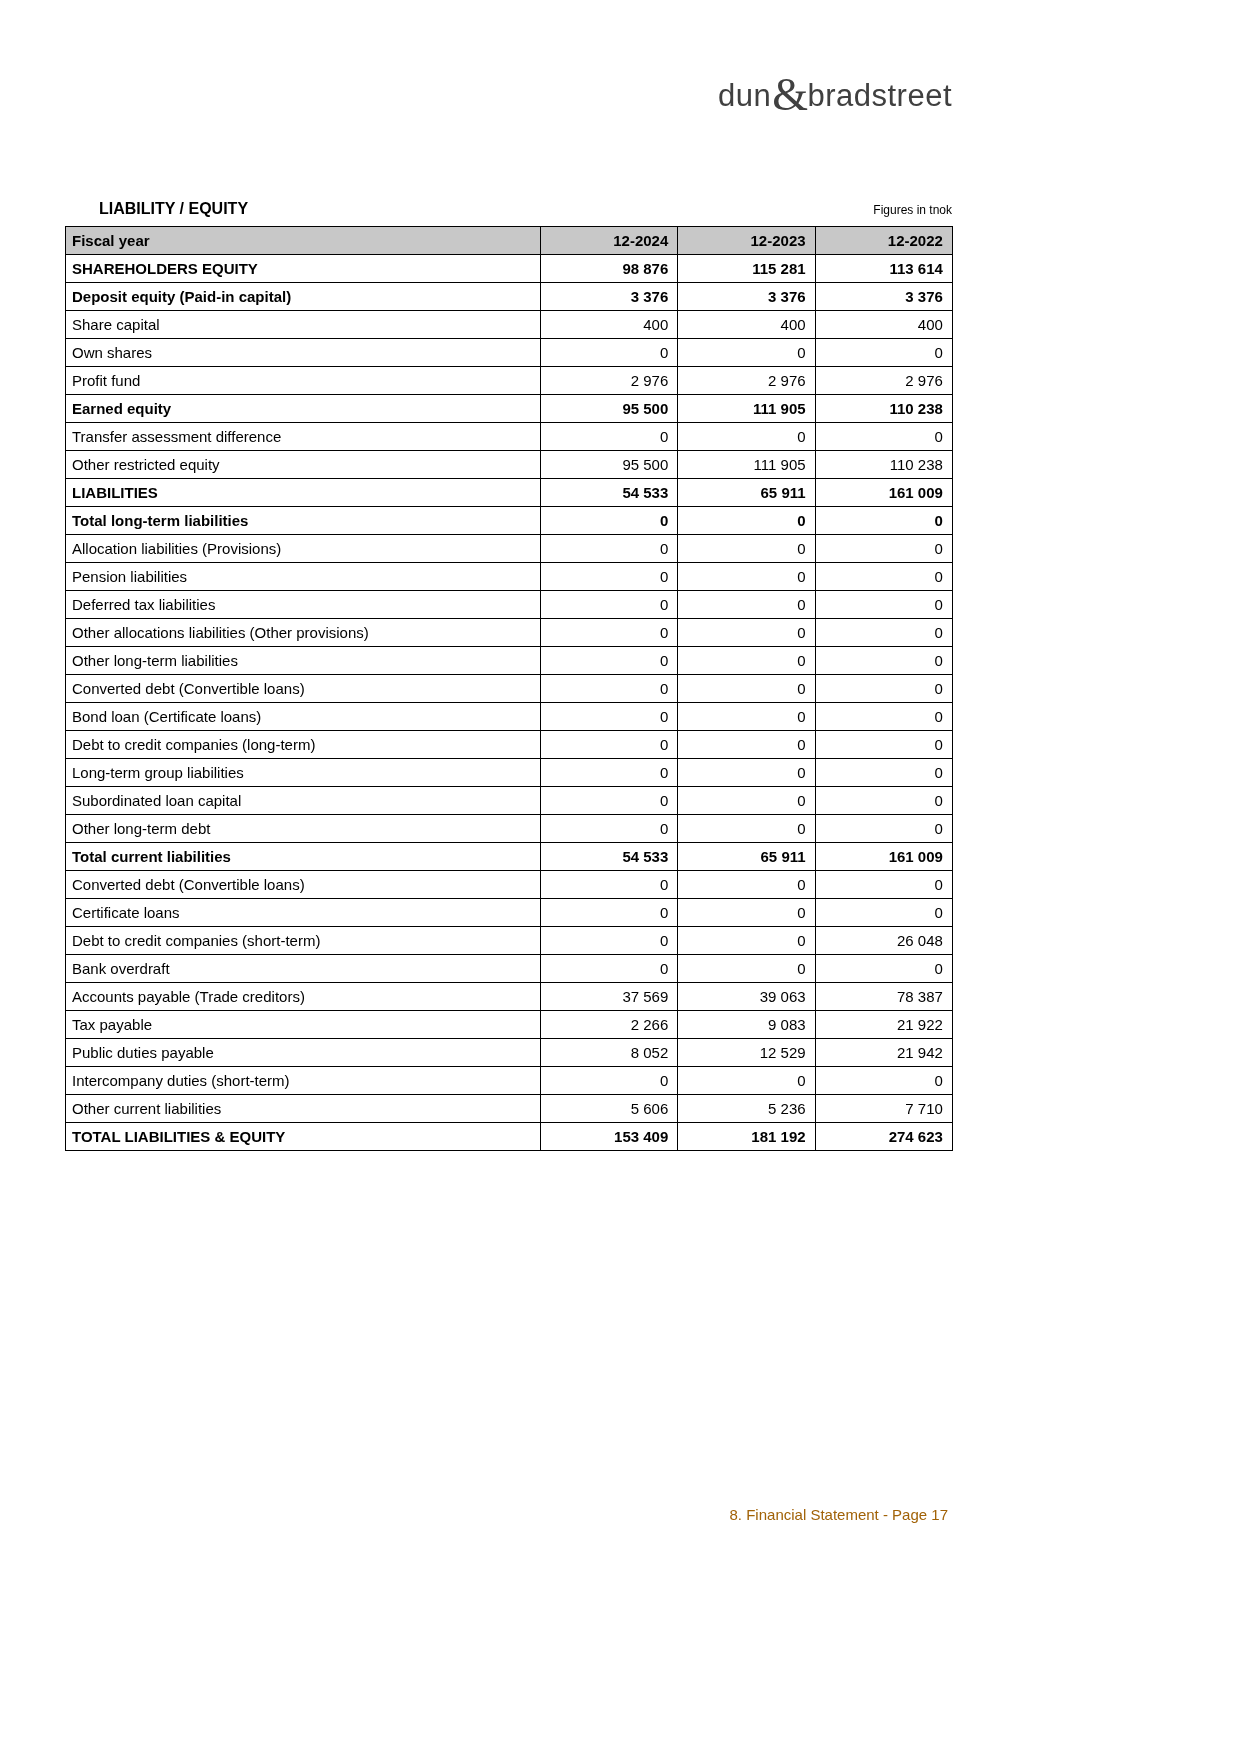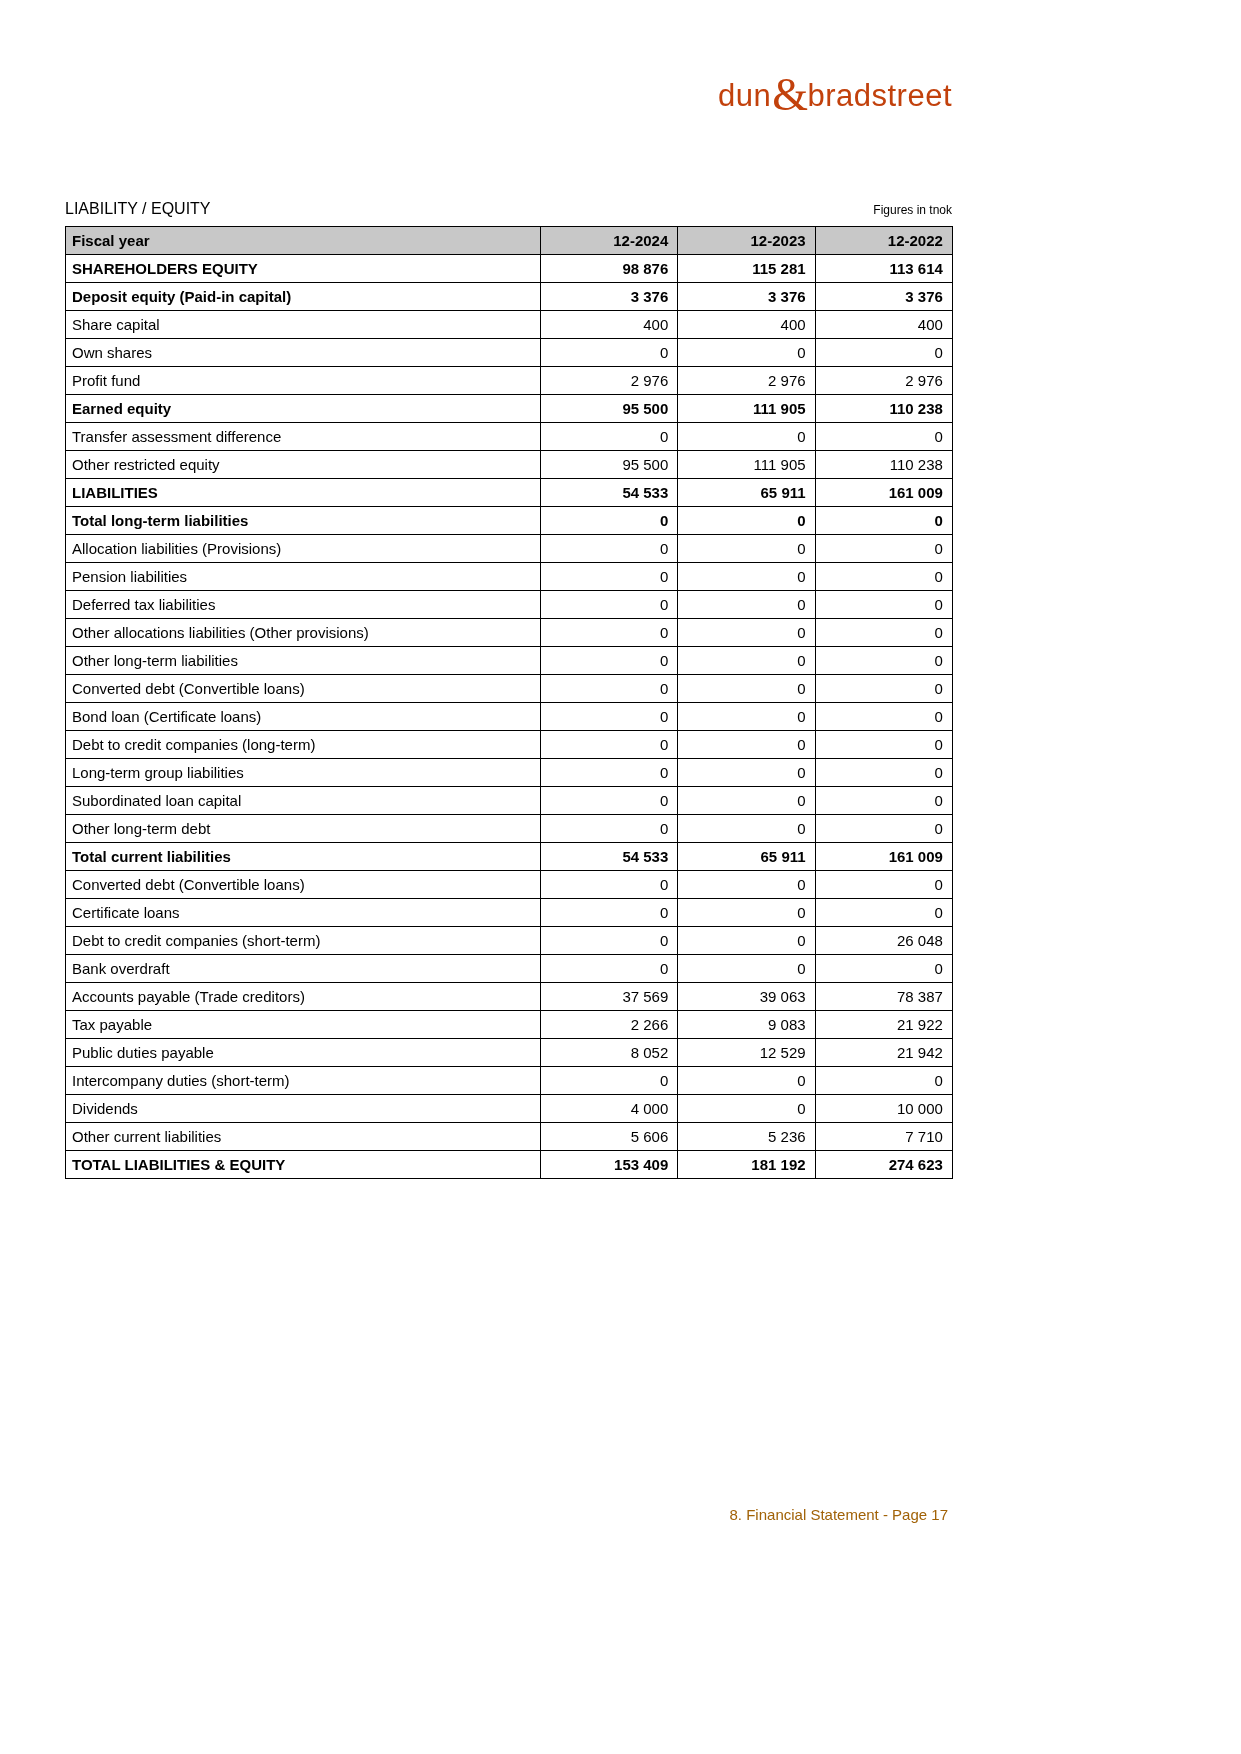--- a/index.html
+++ b/index.html
@@ -14,21 +14,21 @@
     overflow: hidden;
   }
 
   
   .logo {
     position: absolute;
     top: 68px;
     right: 289px;
     font-size: 31px;
     letter-spacing: 0.5px;
-    color: #c2410c;
+    color: #404040;
     white-space: nowrap;
     line-height: 1;
   }
   .logo .amp {
     font-size: 46px;
     font-family: "Liberation Serif", serif;
     position: relative;
     top: 4px;
     margin: 0 -1px 0 1px;
   }
@@ -42,21 +42,22 @@
   }
 
   .title-row {
     display: flex;
     justify-content: space-between;
     align-items: baseline;
     margin-bottom: 8px;
   }
   .title-row .title {
     font-size: 16px;
-    font-weight: normal;
+    font-weight: bold;
+    margin-left: 34px;
   }
   .title-row .unit {
     font-size: 12px;
     font-weight: normal;
   }
 
   
   table {
     border-collapse: collapse;
     width: 100%;
@@ -300,26 +301,20 @@
             <td class="num">12 529</td>
             <td class="num">21 942</td>
           </tr>
           <tr>
             <td class="label">Intercompany duties (short-term)</td>
             <td class="num">0</td>
             <td class="num">0</td>
             <td class="num">0</td>
           </tr>
           <tr>
-            <td class="label">Dividends</td>
-            <td class="num">4 000</td>
-            <td class="num">0</td>
-            <td class="num">10 000</td>
-          </tr>
-          <tr>
             <td class="label">Other current liabilities</td>
             <td class="num">5 606</td>
             <td class="num">5 236</td>
             <td class="num">7 710</td>
           </tr>
           <tr class="bold">
             <td class="label">TOTAL LIABILITIES &amp; EQUITY</td>
             <td class="num">153 409</td>
             <td class="num">181 192</td>
             <td class="num">274 623</td>

